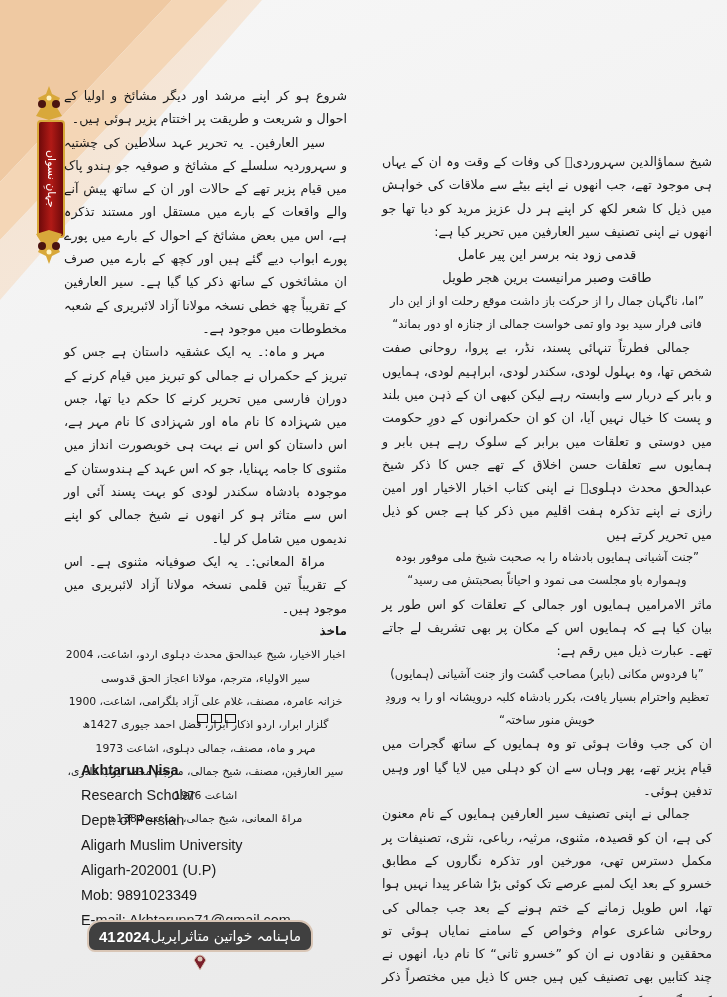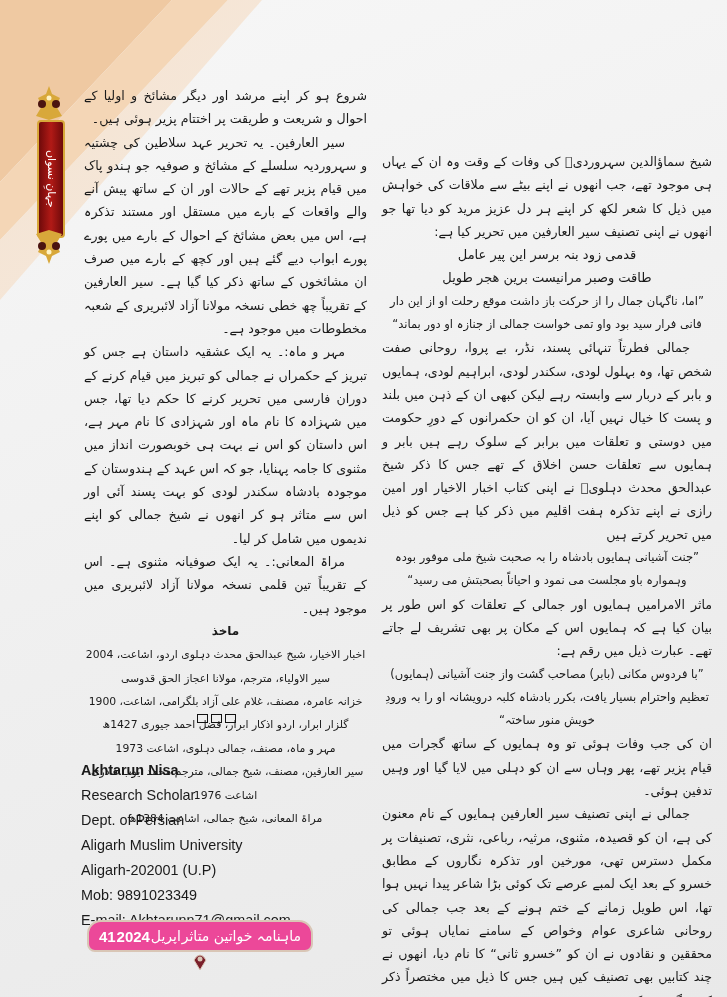--- a/index.html
+++ b/index.html
@@ -22,26 +22,26 @@
   .peach3 {
     position: absolute; left: 0; top: 0; width: 727px; height: 997px;
     background: linear-gradient(135deg, rgba(245,225,205,0.9), rgba(245,240,235,0));
     clip-path: polygon(228px 0, 262px 0, 0 300px, 0 240px);
   }
   .col {
     position: absolute; direction: rtl; text-align: justify;
     font-family: "DejaVu Sans", sans-serif; font-size: 12.6px; line-height: 23.3px;
   }
   .col-right { left: 382px; top: 150px; width: 330px; }
-  .col-left { left: 84px; top: 84px; width: 283px; }
+  .col-left { left: 64px; top: 84px; width: 283px; }
   .col p { margin: 0; }
   .indent { text-indent: 22px; }
   .verse { text-align: center; font-size: 13px; }
   .quote { text-align: center; font-size: 11.5px; }
-  .bold-h { text-align: center; font-weight: bold; font-size: 12px; }
+  .bold-h { text-align: right; font-weight: bold; font-size: 12px; }
   .ref { text-align: center; font-size: 10.8px; line-height: 23.4px; }
   .banner {
     position: absolute; left: 30px; top: 86px; width: 38px; height: 178px;
   }
   .banner-inner {
     position: absolute; left: 7px; top: 34px; width: 24px; height: 114px;
     background: linear-gradient(90deg, #6e0a0a, #b11a16 50%, #6e0a0a);
     border: 2px solid #d8a83a; border-radius: 4px;
     display: flex; align-items: center; justify-content: center;
   }
@@ -61,21 +61,21 @@
     position: absolute; left: 81px; top: 758px; width: 260px;
     font-family: "Liberation Sans", sans-serif; font-size: 14.4px; line-height: 25px;
   }
   .author div { white-space: nowrap; }
   .author .name { font-weight: bold; }
   .footer-band {
     position: absolute; left: 77px; top: 914px; width: 246px; height: 56px;
   }
   .footer-bar {
     position: absolute; left: 10px; top: 6px; width: 226px; height: 32px;
-    background: #ec4899; border-radius: 14px 14px 8px 8px;
+    background: #404040; border-radius: 14px 14px 8px 8px;
     border: 2px solid #d9c6b6;
     display: flex; align-items: center; justify-content: space-between;
     padding: 0 10px; box-sizing: border-box; color: #fff;
   }
   .footer-bar .num { font-family: "Liberation Sans", sans-serif; font-weight: bold; font-size: 15px; }
   .footer-bar .ur { font-size: 14px; direction: rtl; }
   .footer-orn {
     position: absolute; left: 110px; top: 36px; width: 26px; height: 20px;
   }
 </style>

